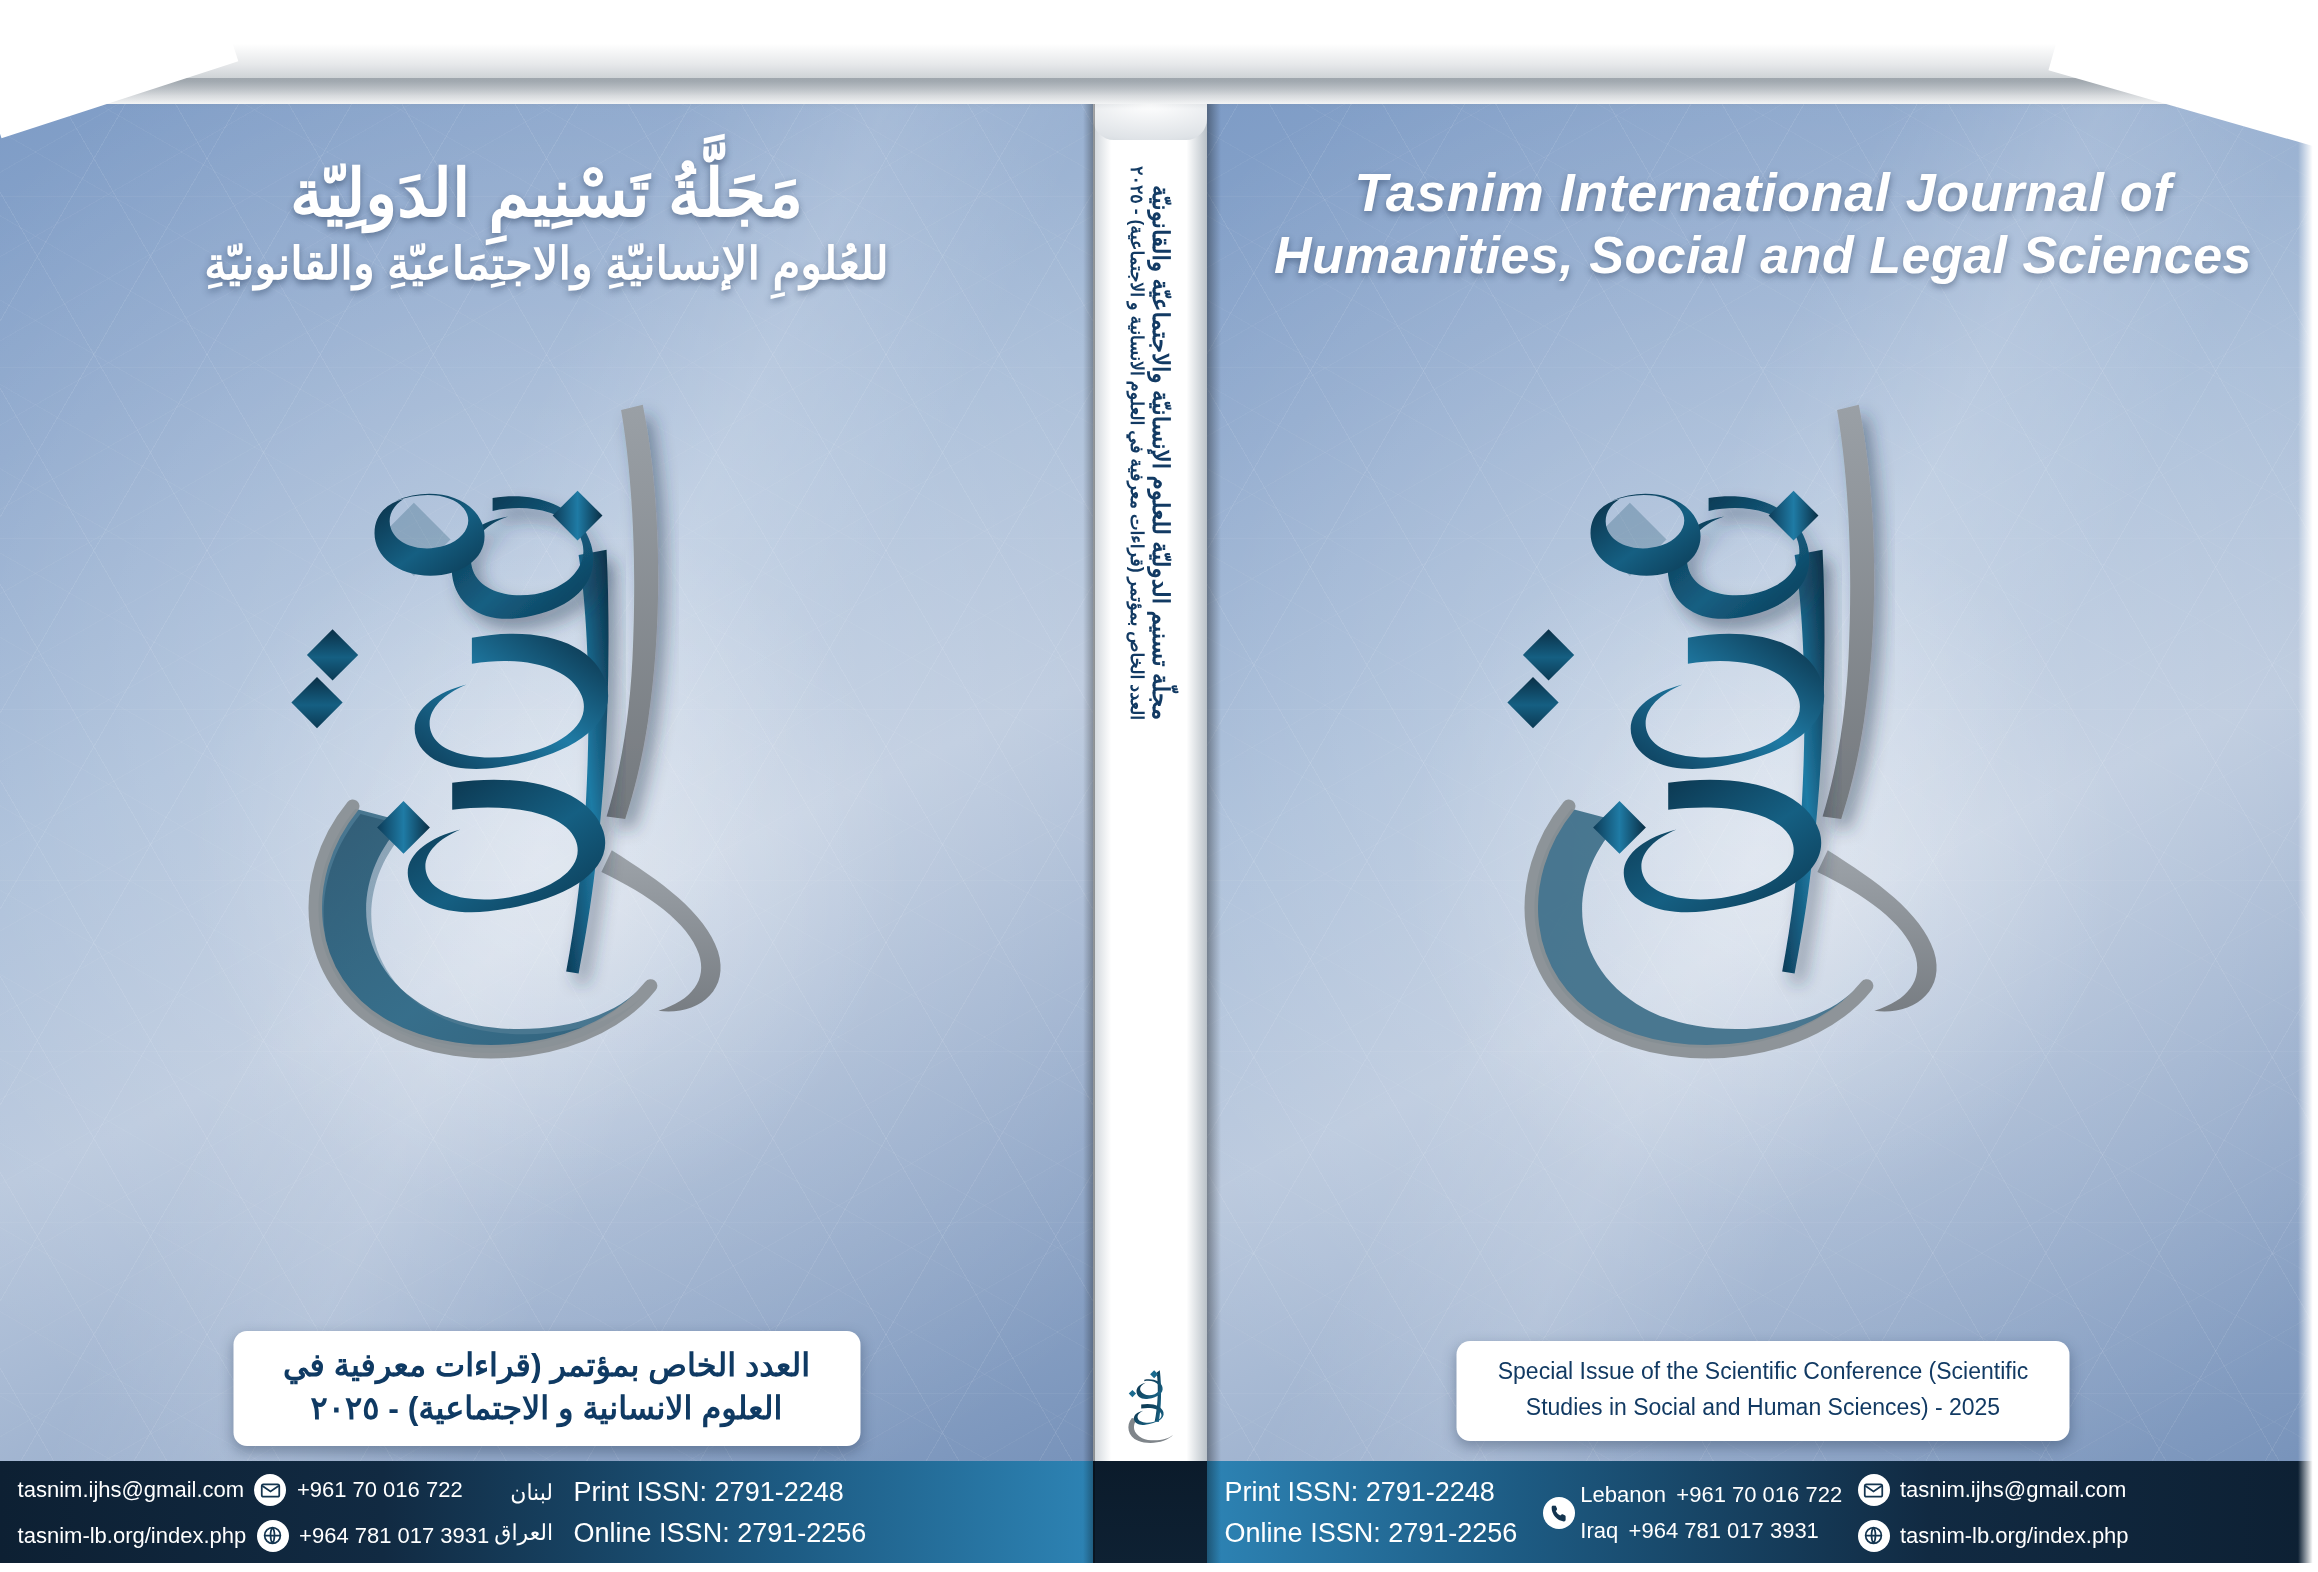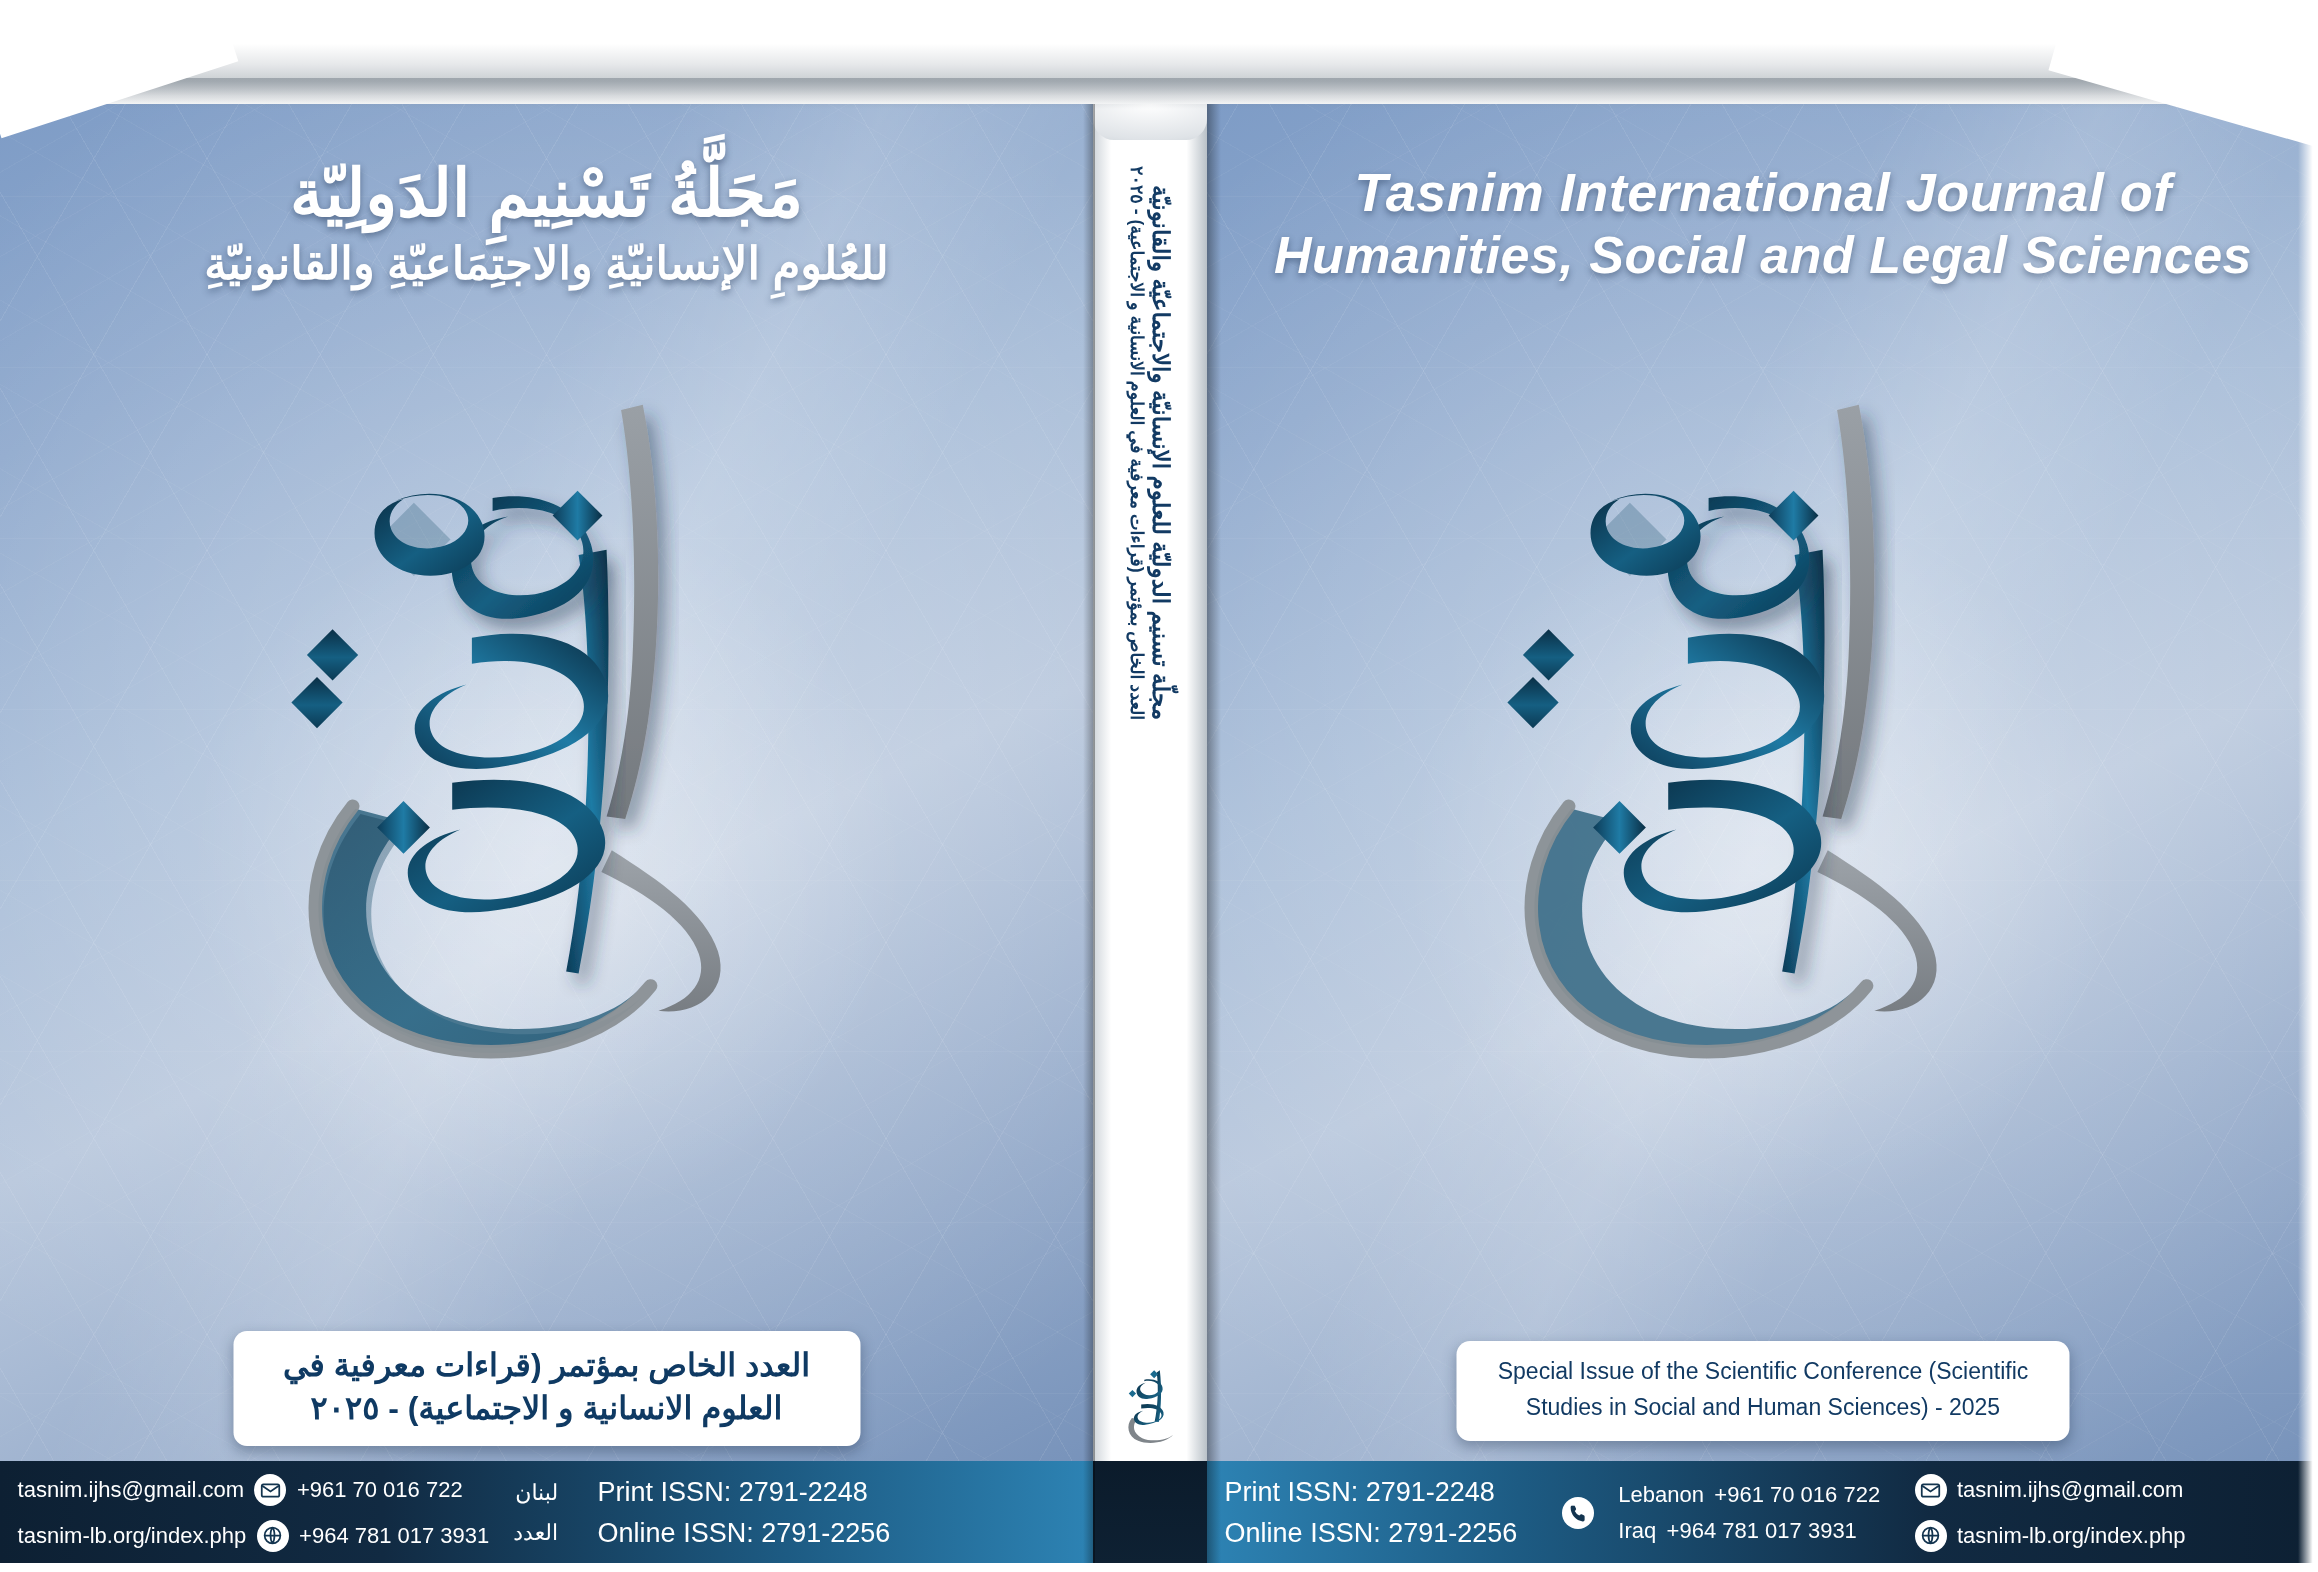--- a/index.html
+++ b/index.html
@@ -126,21 +126,21 @@
   
   .footer{
     position:absolute;left:0;bottom:0;height:104px;width:100%;
     background:linear-gradient(90deg,#0d2033 0%,#112a42 35%,#1d5b83 72%,#2d83b4 100%);
     color:#ffffff;
     display:flex;align-items:center;
   }
   .footer.rev{
     background:linear-gradient(270deg,#0d2033 0%,#112a42 35%,#1d5b83 72%,#2d83b4 100%);
   }
-  .fgrid{display:flex;align-items:center;gap:24px;width:100%;padding:0 17.6px;box-sizing:border-box;}
+  .fgrid{display:flex;align-items:center;gap:5px;width:100%;padding:0 17.6px;box-sizing:border-box;}
   .fcol{display:flex;flex-direction:column;justify-content:center;gap:13.5px;}
   .frow{display:flex;align-items:center;gap:10.4px;white-space:nowrap;}
   .ftext{font-size:22px;line-height:1;}
   .ftext.sm{font-size:27px;}
   .ficon{
     width:32px;height:32px;border-radius:50%;
     background:#ffffff;color:#13344f;
     display:flex;align-items:center;justify-content:center;
     flex:0 0 auto;
   }
@@ -278,21 +278,21 @@
                   <circle cx="12" cy="12" r="9"></circle>
                   <path d="M3 12h18M12 3c3 3.5 3 14 0 18M12 3c-3 3.5-3 14 0 18"></path>
                 </svg>
             </span>
             <span class="ftext">+964 781 017 3931</span>
           </div>
         </div>
 
         <div class="fcol">
           <div class="fcountry">لبنان</div>
-          <div class="fcountry">العدد</div>
+          <div class="fcountry">العراق</div>
         </div>
 
         <div class="fcol" style="margin-left:15.5px;">
           <div class="ftext sm">Print ISSN: 2791-2248</div>
           <div class="ftext sm">Online ISSN: 2791-2256</div>
         </div>
         <div class="spacer"></div>
       </div>
     </div>
   </div>

